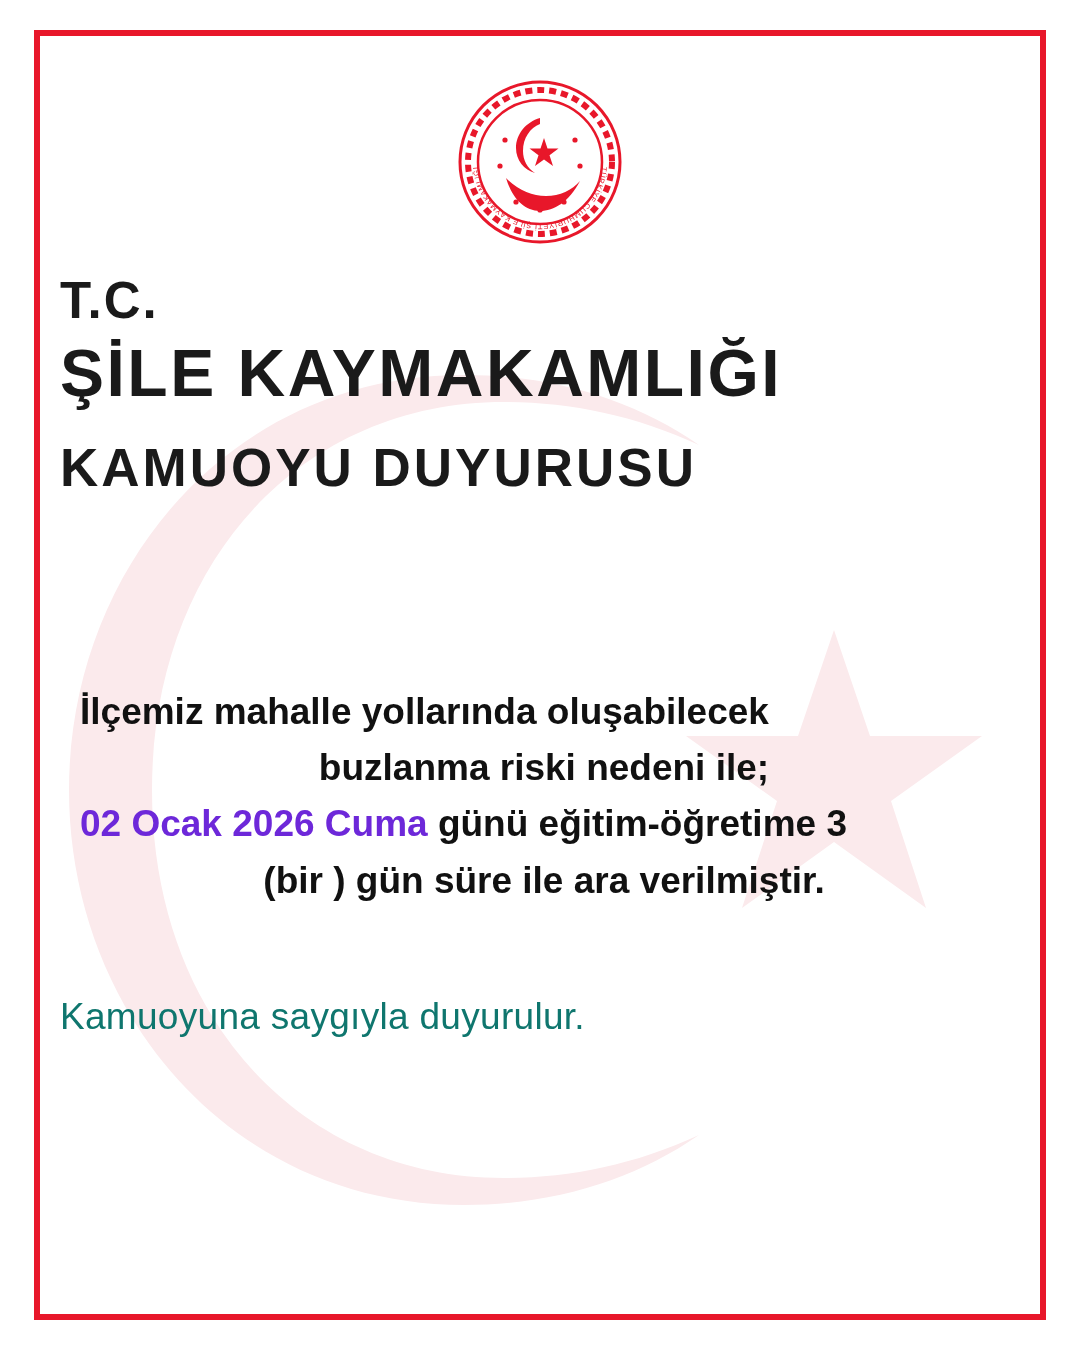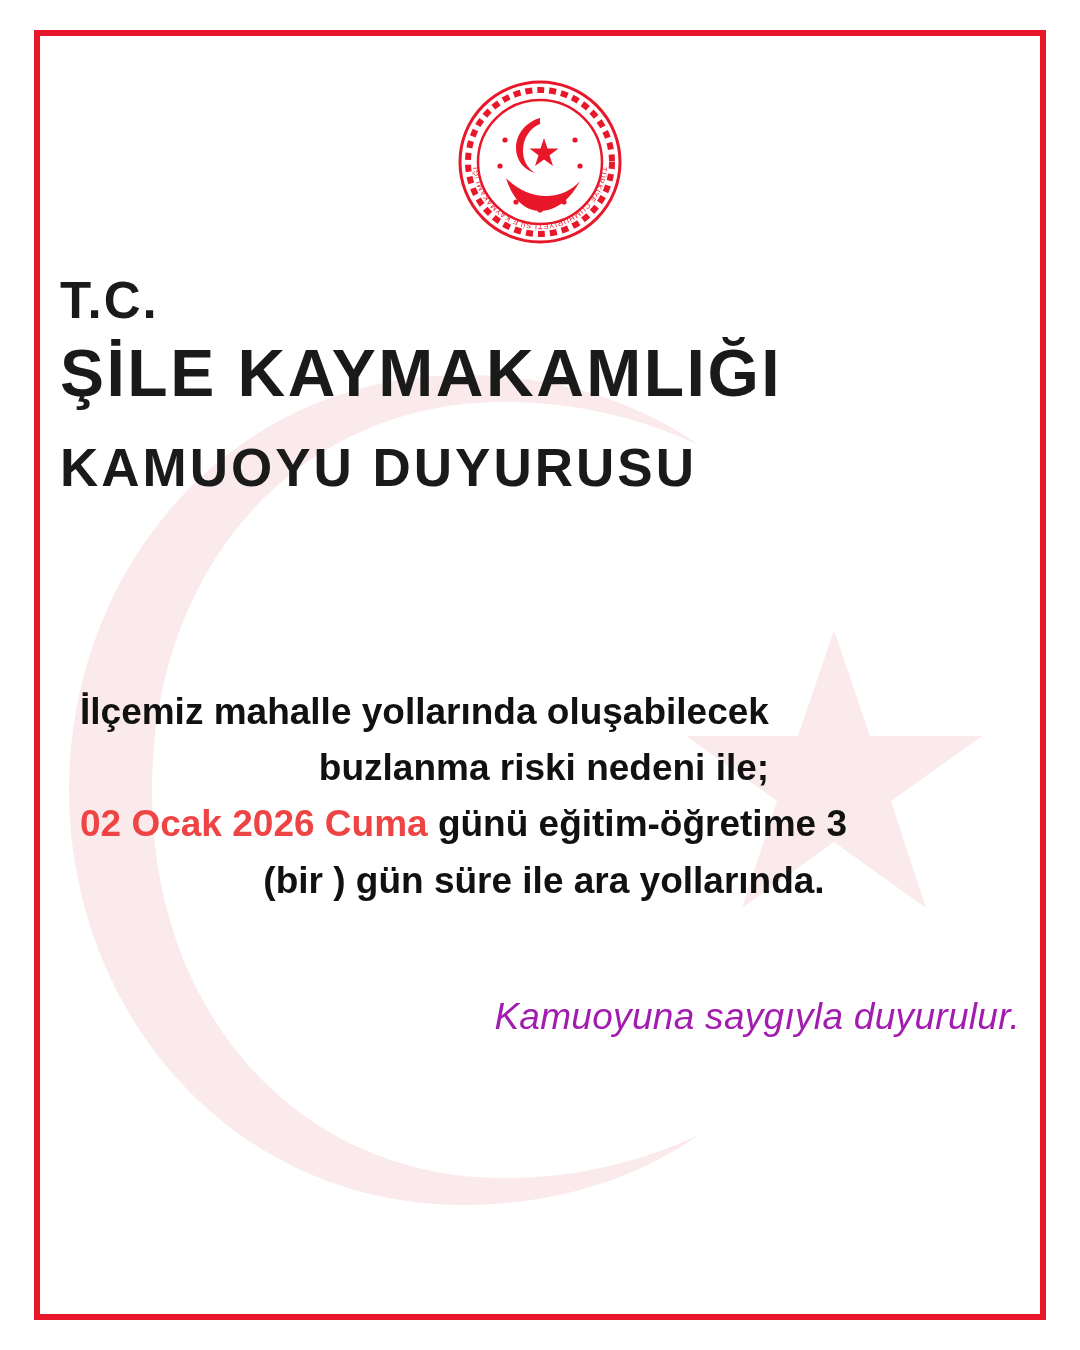--- a/index.html
+++ b/index.html
@@ -112,34 +112,33 @@
     line-height: 1.52;
   }
   .body-line {
     display: block;
     text-align: justify;
   }
   .body-line.last-of-par {
     text-align: center;
   }
   .highlight-date {
-    color: #ef4444;
+    color: #6d28d9;
   }
 
   .closing {
     position: absolute;
     top: 940px;
     left: 0;
     right: 0;
-    text-align: right;
+    text-align: left;
     font-size: 37px;
     font-weight: normal;
-    color: #a21caf;
+    color: #0f766e;
     letter-spacing: 0.3px;
-    font-style: italic;
   }
 </style>
 </head>
 <body>
 
 <div class="poster">
 
   <div class="watermark">
     <svg class="wm-svg" width="1012" height="1290" viewBox="0 0 1012 1290">
       <g fill="#fbeaec">
@@ -184,19 +183,19 @@
     <div class="titles">
       <div class="title-tc">T.C.</div>
       <div class="title-main">ŞİLE KAYMAKAMLIĞI</div>
       <div class="title-sub">KAMUOYU DUYURUSU</div>
     </div>
 
     <div class="body-block">
       <span class="body-line">İlçemiz mahalle yollarında oluşabilecek</span>
       <span class="body-line last-of-par">buzlanma riski nedeni ile;</span>
       <span class="body-line"><span class="highlight-date">02 Ocak 2026 Cuma</span><span> günü eğitim-öğretime 3</span></span>
-      <span class="body-line last-of-par">(bir ) gün süre ile ara yollarında.</span>
+      <span class="body-line last-of-par">(bir ) gün süre ile ara verilmiştir.</span>
     </div>
 
     <div class="closing">Kamuoyuna saygıyla duyurulur.</div>
 
   </div>
 </div>
 
 </body></html>

